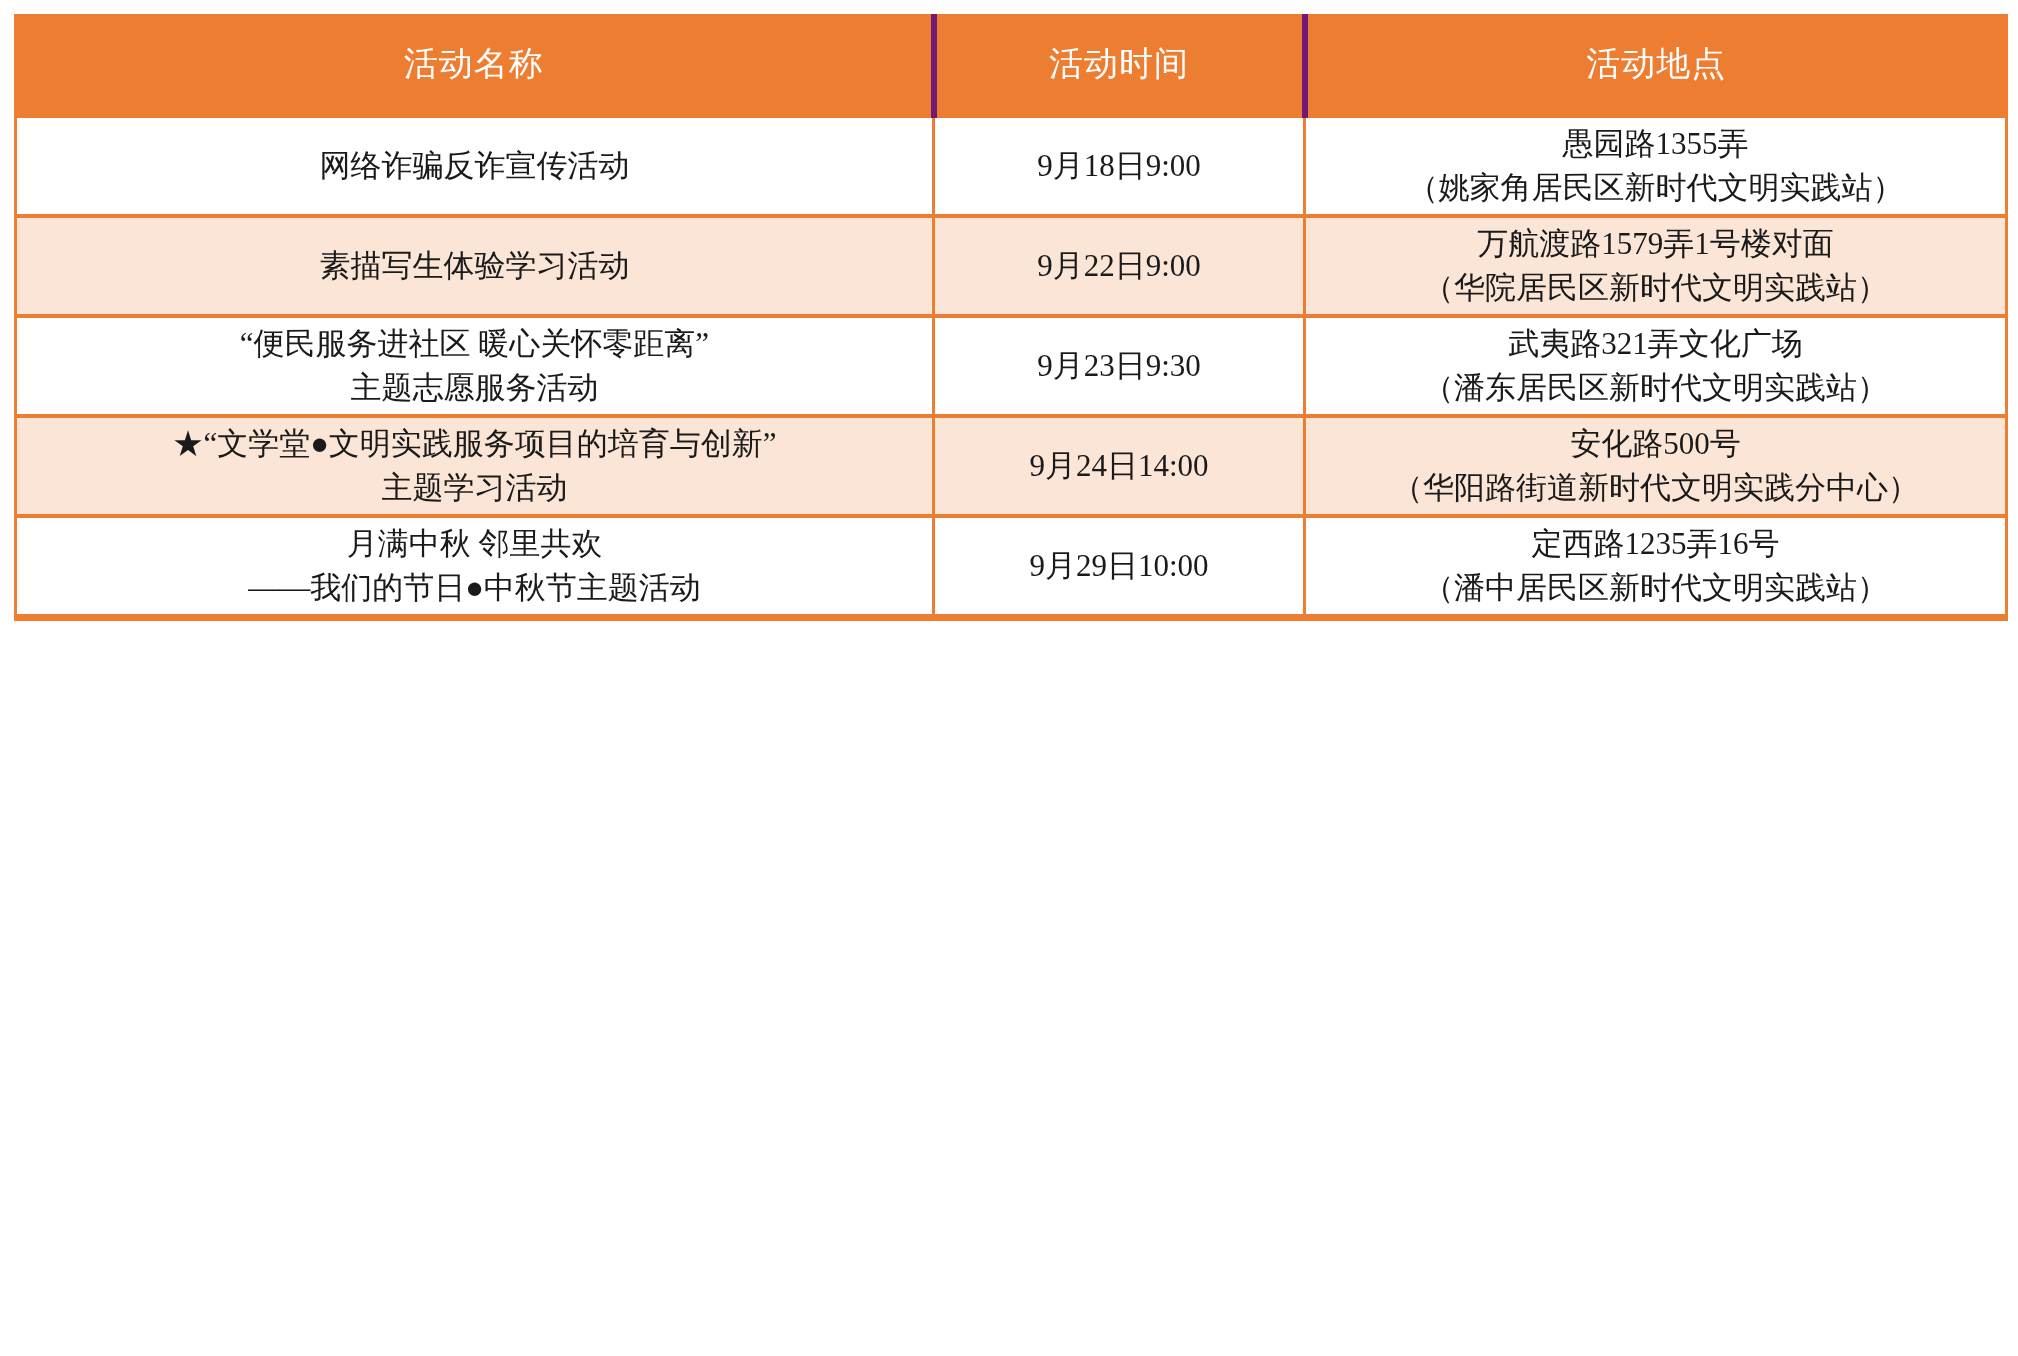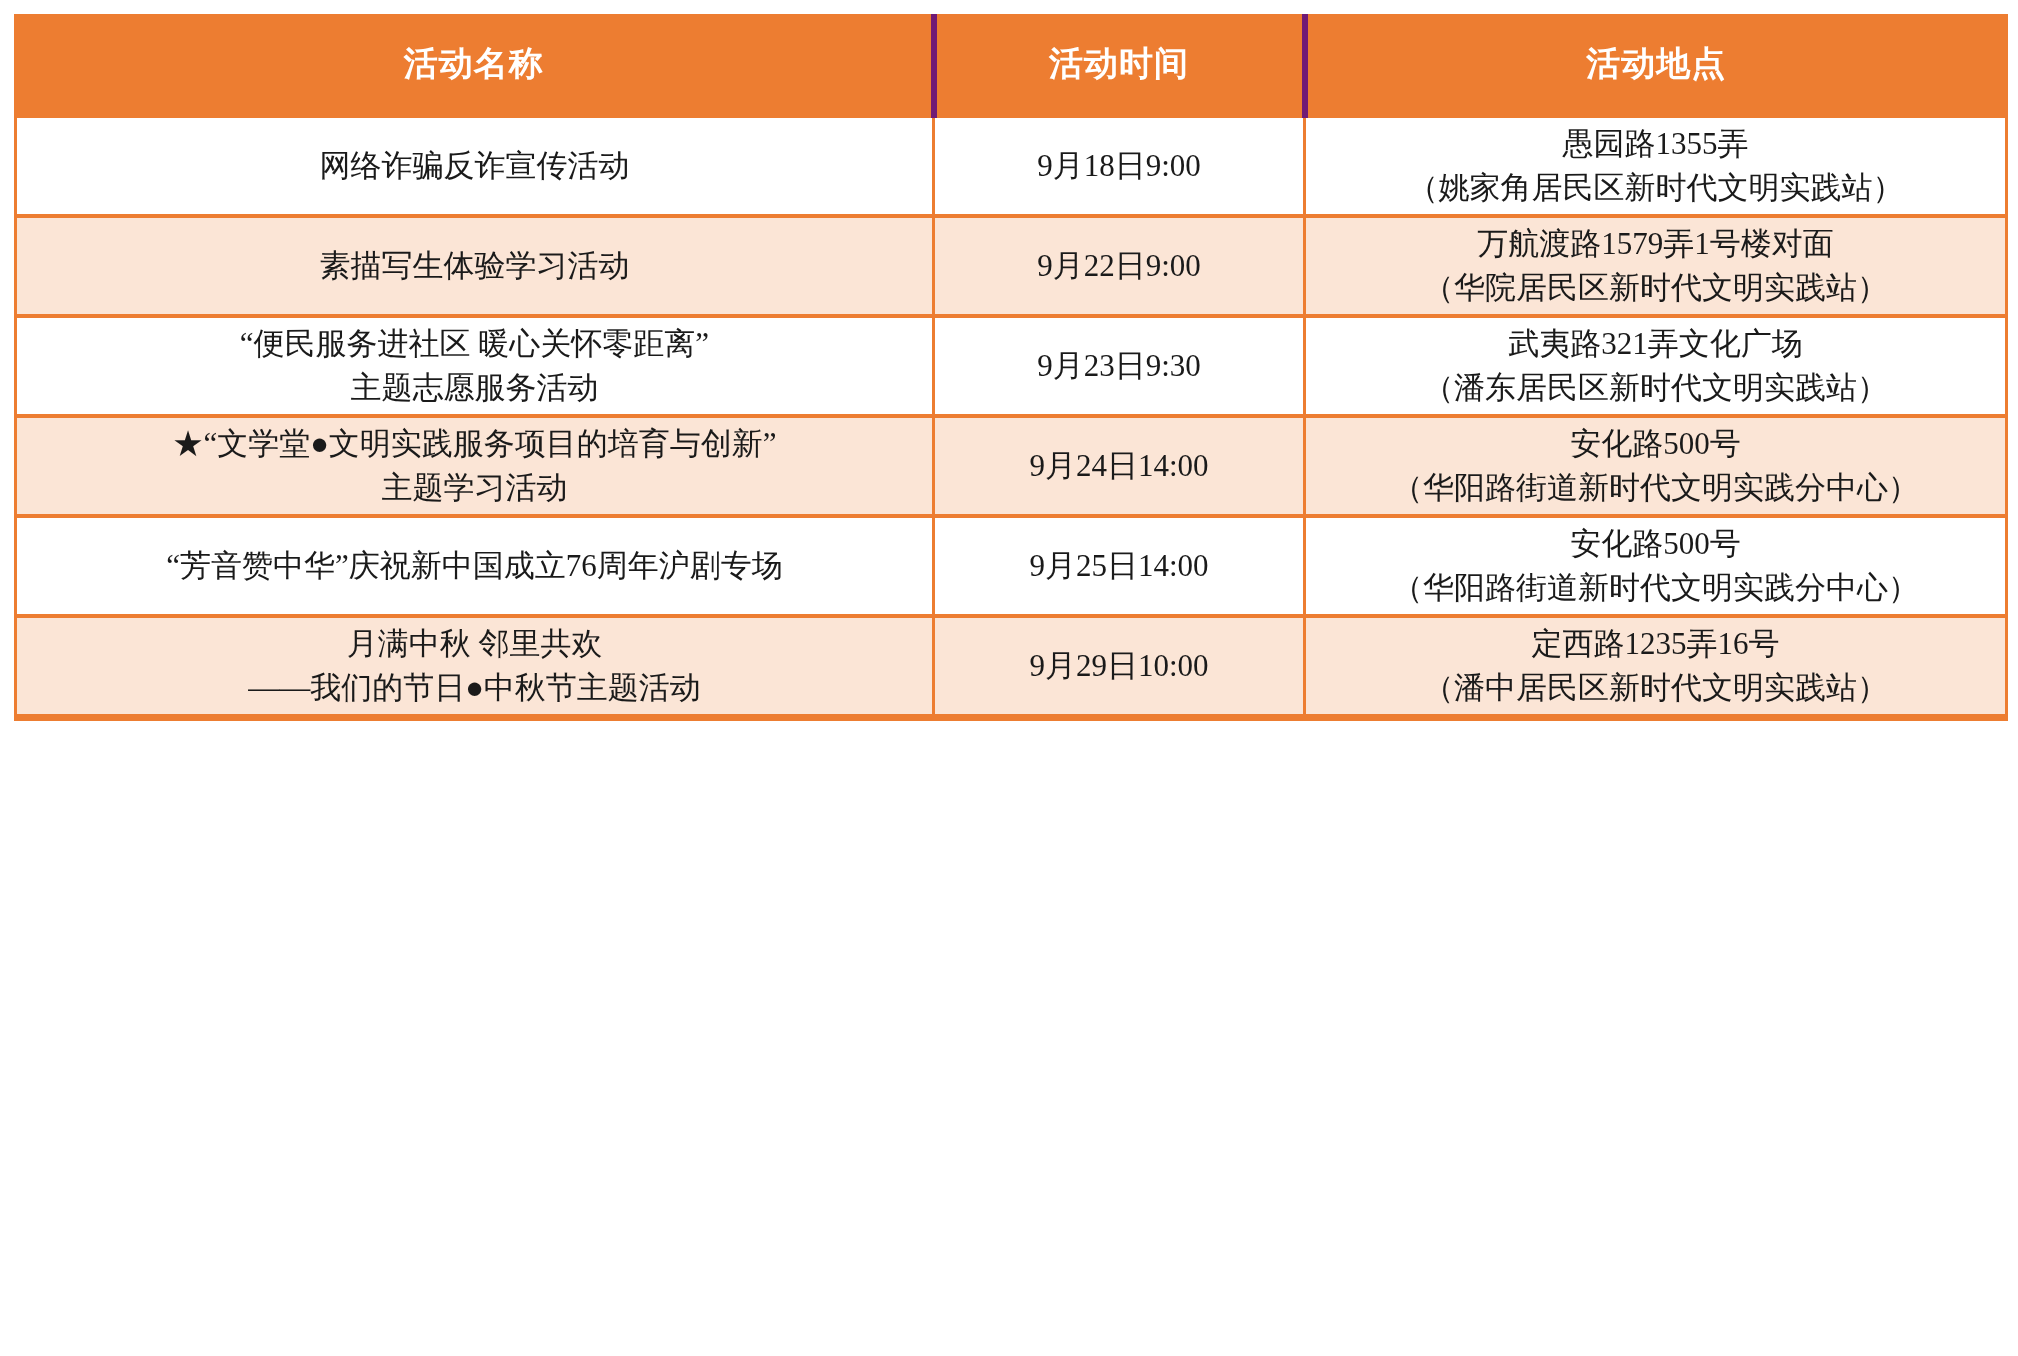--- a/index.html
+++ b/index.html
@@ -26,21 +26,21 @@
     border-top:0;
   }
   col.c-name{width:918px;}
   col.c-time{width:371px;}
   col.c-loc{width:702px;}
   th{
     height:98px;
     background:var(--accent);
     color:var(--header-text);
     font-size:34px;
-    font-weight:bold;
+    font-weight:normal;
     text-align:center;
     vertical-align:middle;
     border:0;
     letter-spacing:1px;
   }
   th + th{border-left:6px solid #701a75;}
   td{
     border:3px solid var(--accent);
     border-top-width:4px;
     border-bottom-width:4px;
@@ -94,26 +94,20 @@
 （潘东居民区新时代文明实践站）</td>
         </tr>
         <tr>
           <td>★“文学堂●文明实践服务项目的培育与创新”
 主题学习活动</td>
           <td>9月24日14:00</td>
           <td>安化路500号
 （华阳路街道新时代文明实践分中心）</td>
         </tr>
         <tr>
-          <td>“芳音赞中华”庆祝新中国成立76周年沪剧专场</td>
-          <td>9月25日14:00</td>
-          <td>安化路500号
-（华阳路街道新时代文明实践分中心）</td>
-        </tr>
-        <tr>
           <td>月满中秋 邻里共欢
 ——我们的节日●中秋节主题活动</td>
           <td>9月29日10:00</td>
           <td>定西路1235弄16号
 （潘中居民区新时代文明实践站）</td>
         </tr>
       </tbody>
   </table>
 </div>
 

